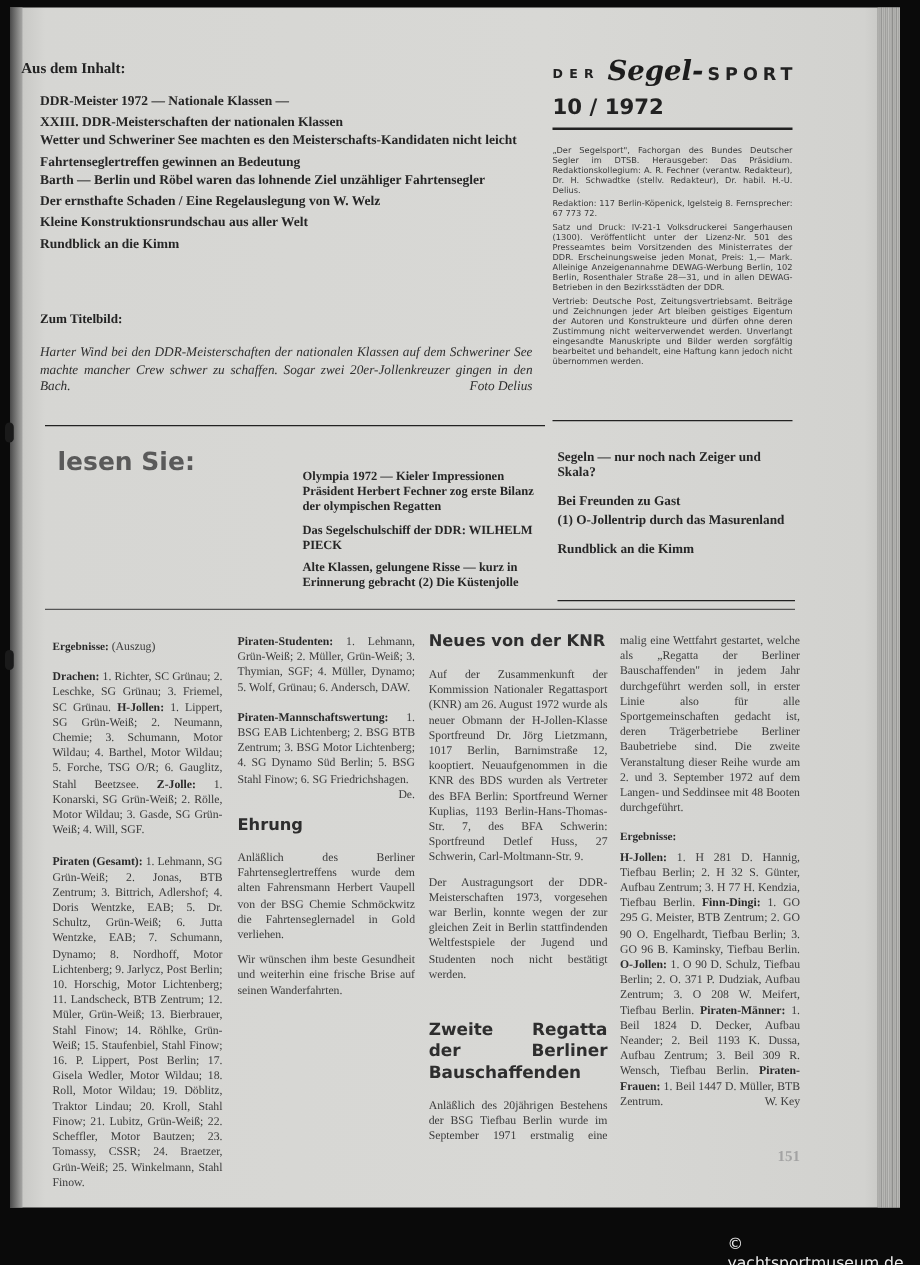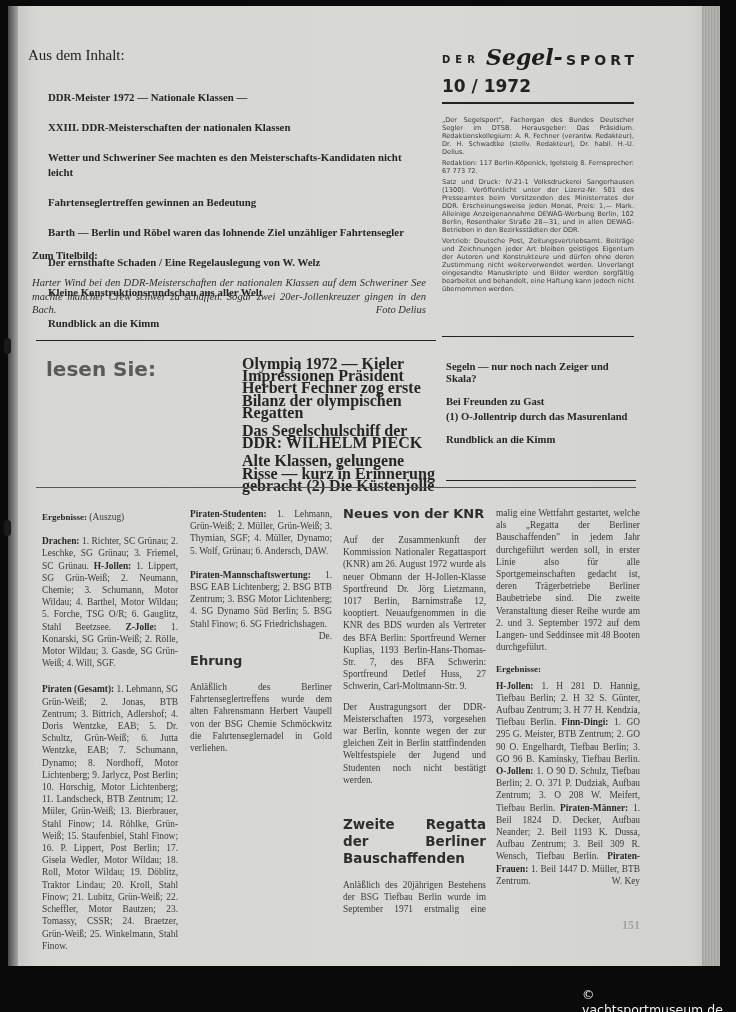--- a/index.html
+++ b/index.html
@@ -15,39 +15,39 @@
   }
   .page-edge {
     position: absolute; right: 0; top: 0; width: 18px; height: 100%;
     background: repeating-linear-gradient(90deg, #8e8e8c 0px, #b8b8b5 1px, #a2a2a0 2px, #c4c4c1 3px);
   }
   .spine-shadow {
     position: absolute; left: 0; top: 0; width: 10px; height: 100%;
     background: linear-gradient(90deg, #4a4a4a, #a8a8a6);
   }
   .abs { position: absolute; }
-  .toc-head { left: 28px; top: 47px; font-weight: normal; font-size: 15px; color: #222; }
+  .toc-head { left: 17px; top: 47px; font-weight: bold; font-size: 12px; color: #222; }
   .toc-list { left: 32px; top: 74px; width: 394px; font-weight: bold; font-size: 10.8px; line-height: 14.2px; color: #262626; }
-  .toc-list div { margin: 16px; }
+  .toc-list div { margin: 0; }
   .toc-list .gap { margin-top: 3px; }
   .cover-head { left: 32px; top: 250px; font-weight: bold; font-size: 10.5px; color: #222; }
   .cover-text { left: 32px; top: 276px; width: 394px; font-style: italic; font-size: 10.6px; line-height: 13.5px; color: #2e2e2e; text-align: justify; }
   .cover-credit { float: right; }
 
   .mast { left: 442px; top: 50px; width: 196px; }
   .mast-der { position: absolute; left: 0; top: 4px; font-family: "DejaVu Sans", sans-serif; font-size: 10px; letter-spacing: 5px; color: #222; font-weight: bold; }
   .mast-segel { position: absolute; left: 44px; top: -6px; font-family: "DejaVu Serif", serif; font-style: italic; font-weight: bold; font-size: 22px; color: #1c1c1c; }
   .mast-sport { position: absolute; left: 124px; top: 2px; font-family: "DejaVu Sans", sans-serif; font-size: 14px; letter-spacing: 4px; color: #222; font-weight: bold; }
   .mast-issue { position: absolute; left: 0; top: 26px; font-family: "DejaVu Sans", sans-serif; font-size: 17px; color: #222; font-weight: bold; }
   .rule { position: absolute; height: 2px; background: #222; }
   .imprint { left: 442px; top: 116px; width: 192px; font-family: "DejaVu Sans", sans-serif; font-size: 6.6px; line-height: 8px; color: #3a3a3a; text-align: justify; }
   .imprint p { margin: 0 0 3px 0; }
 
   .next-title { left: 46px; top: 356px; font-family: "DejaVu Sans", sans-serif; font-weight: bold; font-size: 20px; line-height: 27px; color: #5a5a5a; }
-  .next-col1 { left: 242px; top: 358px; width: 200px; font-weight: bold; font-size: 16px; line-height: 12.2px; color: #262626; }
+  .next-col1 { left: 242px; top: 376px; width: 200px; font-weight: bold; font-size: 10px; line-height: 12.2px; color: #262626; }
   .next-col2 { left: 446px; top: 361px; width: 190px; font-weight: bold; font-size: 10.6px; line-height: 12.2px; color: #262626; }
   .next-col1 .blk, .next-col2 .blk { margin-bottom: 6px; }
   .next-col2 .blk.big { margin-bottom: 11px; }
 
   .col { position: absolute; font-size: 9.4px; line-height: 12.2px; color: #3a3a3a; text-align: justify; hyphens: manual; }
   .col b { color: #2a2a2a; }
   .c1 { left: 42px; top: 511px; width: 136px; }
   .c2 { left: 190px; top: 508px; width: 142px; }
   .c3 { left: 343px; top: 505px; width: 143px; }
   .c4 { left: 496px; top: 507px; width: 144px; }
@@ -127,20 +127,21 @@
   <p><b>Drachen:</b> <span>1. Richter, SC Grünau; 2. Leschke, SG Grünau; 3. Friemel, SC Grünau.</span> <b>H-Jollen:</b> <span>1. Lippert, SG Grün-Weiß; 2. Neumann, Chemie; 3. Schumann, Motor Wildau; 4. Barthel, Motor Wildau; 5. Forche, TSG O/R; 6. Gauglitz, Stahl Beetzsee.</span> <b>Z-Jolle:</b> <span>1. Konarski, SG Grün-Weiß; 2. Rölle, Motor Wildau; 3. Gasde, SG Grün-Weiß; 4. Will, SGF.</span></p>
   <p style="margin-top:14px"><b>Piraten (Gesamt):</b> <span>1. Lehmann, SG Grün-Weiß; 2. Jonas, BTB Zentrum; 3. Bittrich, Adlershof; 4. Doris Wentzke, EAB; 5. Dr. Schultz, Grün-Weiß; 6. Jutta Wentzke, EAB; 7. Schumann, Dynamo; 8. Nordhoff, Motor Lichtenberg; 9. Jarlycz, Post Berlin; 10. Horschig, Motor Lichtenberg; 11. Landscheck, BTB Zentrum; 12. Müler, Grün-Weiß; 13. Bierbrauer, Stahl Finow; 14. Röhlke, Grün-Weiß; 15. Staufenbiel, Stahl Finow; 16. P. Lippert, Post Berlin; 17. Gisela Wedler, Motor Wildau; 18. Roll, Motor Wildau; 19. Döblitz, Traktor Lindau; 20. Kroll, Stahl Finow; 21. Lubitz, Grün-Weiß; 22. Scheffler, Motor Bautzen; 23. Tomassy, CSSR; 24. Braetzer, Grün-Weiß; 25. Winkelmann, Stahl Finow.</span></p>
 </div>
 
 <div class="col c2">
   <p style="margin-bottom:12px"><b>Piraten-Studenten:</b> <span>1. Lehmann, Grün-Weiß; 2. Müller, Grün-Weiß; 3. Thymian, SGF; 4. Müller, Dynamo; 5. Wolf, Grünau; 6. Andersch, DAW.</span></p>
   <p style="margin-bottom:0"><b>Piraten-Mannschaftswertung:</b> <span>1. BSG EAB Lichtenberg; 2. BSG BTB Zentrum; 3. BSG Motor Lichtenberg; 4. SG Dynamo Süd Berlin; 5. BSG Stahl Finow; 6. SG Friedrichshagen.</span></p>
   <p class="right" style="margin-bottom:10px">De.</p>
   <div class="sec-head">Ehrung</div>
   <p>Anläßlich des Berliner Fahrtenseglertreffens wurde dem alten Fahrensmann Herbert Vaupell von der BSG Chemie Schmöckwitz die Fahrtenseglernadel in Gold verliehen.</p>
+  <p>Wir wünschen ihm beste Gesundheit und weiterhin eine frische Brise auf seinen Wanderfahrten.</p>
 </div>
 
 <div class="col c3">
   <div class="sec-head">Neues von der KNR</div>
   <p>Auf der Zusammenkunft der Kommission Nationaler Regattasport (KNR) am 26. August 1972 wurde als neuer Obmann der H-Jollen-Klasse Sportfreund Dr. Jörg Lietzmann, 1017 Berlin, Barnimstraße 12, kooptiert. Neuaufgenommen in die KNR des BDS wurden als Vertreter des BFA Berlin: Sportfreund Werner Kuplias, 1193 Berlin-Hans-Thomas-Str. 7, des BFA Schwerin: Sportfreund Detlef Huss, 27 Schwerin, Carl-Moltmann-Str. 9.</p>
   <p style="margin-bottom:30px">Der Austragungsort der DDR-Meisterschaften 1973, vorgesehen war Berlin, konnte wegen der zur gleichen Zeit in Berlin stattfindenden Weltfestspiele der Jugend und Studenten noch nicht bestätigt werden.</p>
   <div class="sec-head" style="font-size:13.5px">Zweite Regatta der Berliner Bauschaffenden</div>
   <p style="height:36px; overflow:hidden;">Anläßlich des 20jährigen Bestehens der BSG Tiefbau Berlin wurde im September 1971 erstmalig eine Wettfahrt gestartet, welche als „Regatta der Berliner Bauschaffenden" in jedem Jahr durchgeführt werden soll, in erster Linie also für alle Sportgemeinschaften gedacht ist, deren Trägerbetriebe Berliner Baubetriebe sind. Die zweite Veranstaltung dieser Reihe wurde am 2. und 3. September 1972 auf dem Langen- und Seddinsee mit 48 Booten durchgeführt.</p>
 </div>
 

